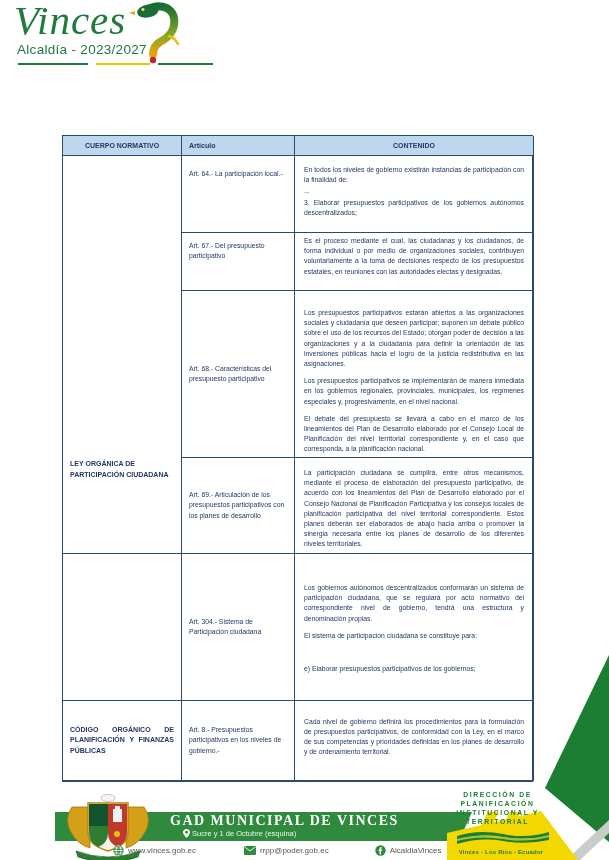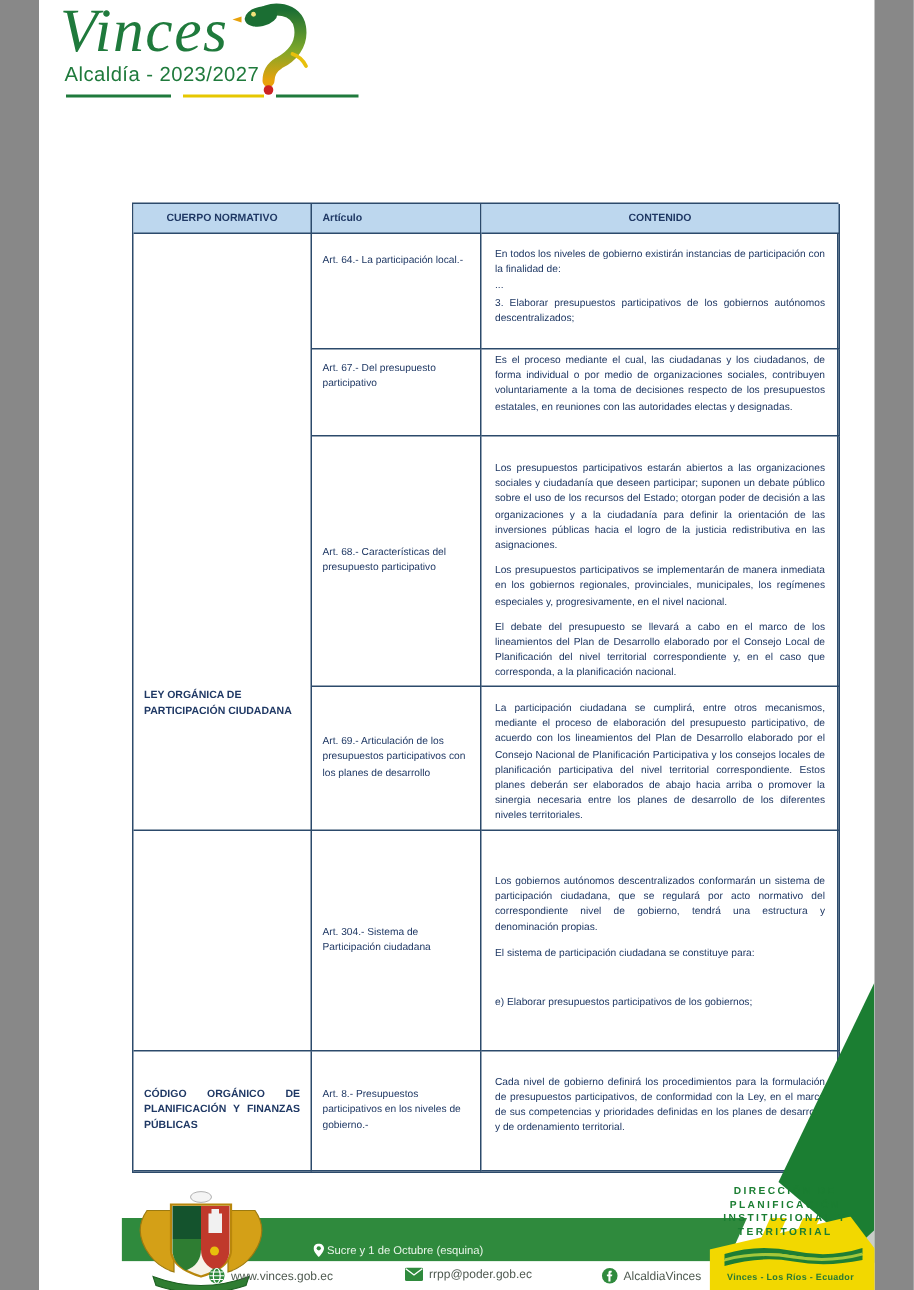--- a/index.html
+++ b/index.html
@@ -7,21 +7,21 @@
     --navy:#1f3864;
     --hdr:#bdd7ee;
     --green:#1f7a3c;
     --bargreen:#2f8a3d;
     --decogreen:#1b7e32;
     --yellow:#f2d800;
   }
   *{margin:0;padding:0;box-sizing:border-box;}
   html,body{background:#888;}
   .page{
-    position:relative;width:557px;height:860px;background:#ffffff;
+    position:relative;width:609px;height:860px;background:#ffffff;
     overflow:hidden;margin:0 auto;
     font-family:"Liberation Sans",sans-serif;
   }
   
   .logo{position:absolute;left:14px;top:2px;width:220px;height:70px;}
   .logo-name{
     position:absolute;left:0;top:-6px;
     font-family:"Liberation Serif",serif;font-style:italic;
     font-size:41px;color:var(--green);letter-spacing:1px;
   }
@@ -79,21 +79,21 @@
   .slash1{left:481px;}
   .slash2{left:503px;}
   .org-name{
     position:absolute;left:170px;top:813px;
     font-family:"Liberation Serif",serif;font-weight:bold;
     font-size:14px;color:#ffffff;letter-spacing:1.5px;
   }
   .addr{position:absolute;left:192px;top:829px;font-size:7.5px;color:#eaf5ea;}
   .pin{position:absolute;left:183px;top:829px;}
   .shield{position:absolute;left:58px;top:793px;}
-  .contact{position:absolute;left:113px;top:845px;display:flex;align-items:flex-start;gap:12px;font-size:8px;color:#4f5a51;}
+  .contact{position:absolute;left:113px;top:845px;display:flex;align-items:center;gap:12px;font-size:8px;color:#4f5a51;}
   .contact .entry{display:flex;align-items:center;gap:4px;}
   .contact .sp1{width:24px;}
   .contact .sp2{width:22px;}
   
   .ybox{
     position:absolute;left:447px;top:808px;width:131px;height:52px;
     background:var(--yellow);
     clip-path:polygon(0 25px,94px 3px,131px 52px,0 52px);
   }
   .dir{
@@ -183,20 +183,21 @@
 
   <svg class="deco" width="70" height="210" viewBox="0 0 70 210">
     <polygon points="70,5 6,138 70,192" fill="#1b7e32"></polygon>
     <polygon points="27,210 41,210 70,183 70,170" fill="#c9cdc9"></polygon>
   </svg>
 
   <div class="gbar"></div>
   <div class="slash slash1"></div>
   <div class="slash slash2"></div>
 
+  <div class="org-name">GAD MUNICIPAL DE VINCES</div>
   <svg class="pin" width="7" height="9" viewBox="0 0 7 9">
     <path d="M3.5,0 C5.4,0 7,1.5 7,3.3 C7,5.5 3.5,9 3.5,9 C3.5,9 0,5.5 0,3.3 C0,1.5 1.6,0 3.5,0 Z" fill="#ffffff"></path>
     <circle cx="3.5" cy="3.2" r="1.4" fill="#2f8a3d"></circle>
   </svg>
   <div class="addr">Sucre y 1 de Octubre (esquina)</div>
 
   <svg class="shield" width="100" height="67" viewBox="0 0 100 67">
     <ellipse cx="50" cy="5" rx="7" ry="3.6" fill="#f4f4f4" stroke="#999" stroke-width="0.5"></ellipse>
     <path d="M14,14 Q4,28 16,44 Q22,52 32,55 L32,14 Z" fill="#d4a017" stroke="#9c7a10" stroke-width="0.8"></path>
     <path d="M86,14 Q96,28 84,44 Q78,52 68,55 L68,14 Z" fill="#d4a017" stroke="#9c7a10" stroke-width="0.8"></path>

